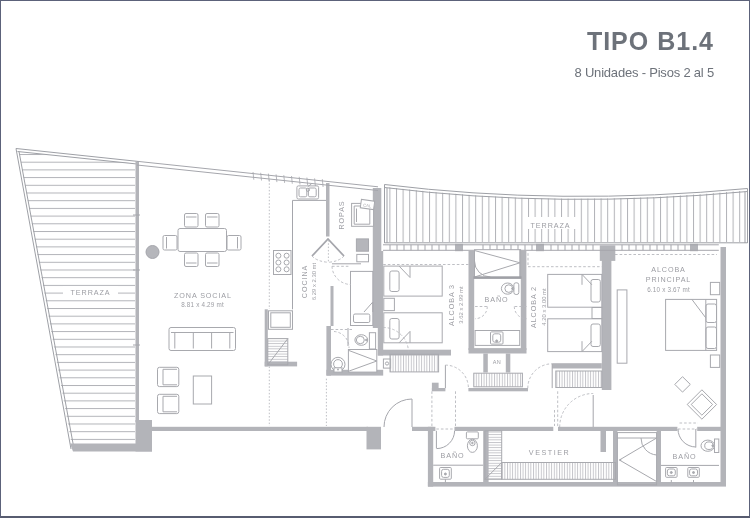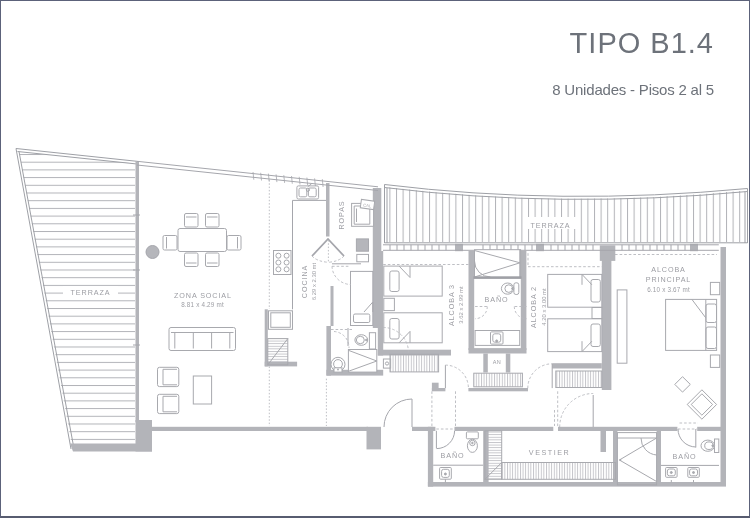--- a/index.html
+++ b/index.html
@@ -1,21 +1,21 @@
 <!DOCTYPE html>
 <html><head>
 <meta charset="utf-8">
 <style>
 html,body{margin:0;padding:0;}
 body{width:750px;height:518px;background:#fff;font-family:"Liberation Sans",sans-serif;}
 .frame{position:absolute;left:0;top:0;width:750px;height:518px;box-sizing:border-box;border:1px solid #5c627a;border-bottom:2.5px solid #575c70;}
 svg{position:absolute;left:0;top:0;}
 .title{position:absolute;left:500px;top:27px;width:214px;text-align:right;color:#6d727a;}
-.t1{font-size:29px;letter-spacing:1px;font-weight:400;}
-.t2{font-size:15px;margin-top:21px;letter-spacing:-0.2px;}
+.t1{font-size:25px;letter-spacing:1px;font-weight:700;}
+.t2{font-size:13px;margin-top:9px;letter-spacing:-0.2px;}
 </style>
 </head>
 <body>
 <div class="frame"></div>
 <div class="title">
     <div class="t1">TIPO B1.4</div>
     <div class="t2">8 Unidades - Pisos 2 al 5</div>
   </div>
 <svg width="750" height="518" viewBox="0 0 750 518">
 <defs>

